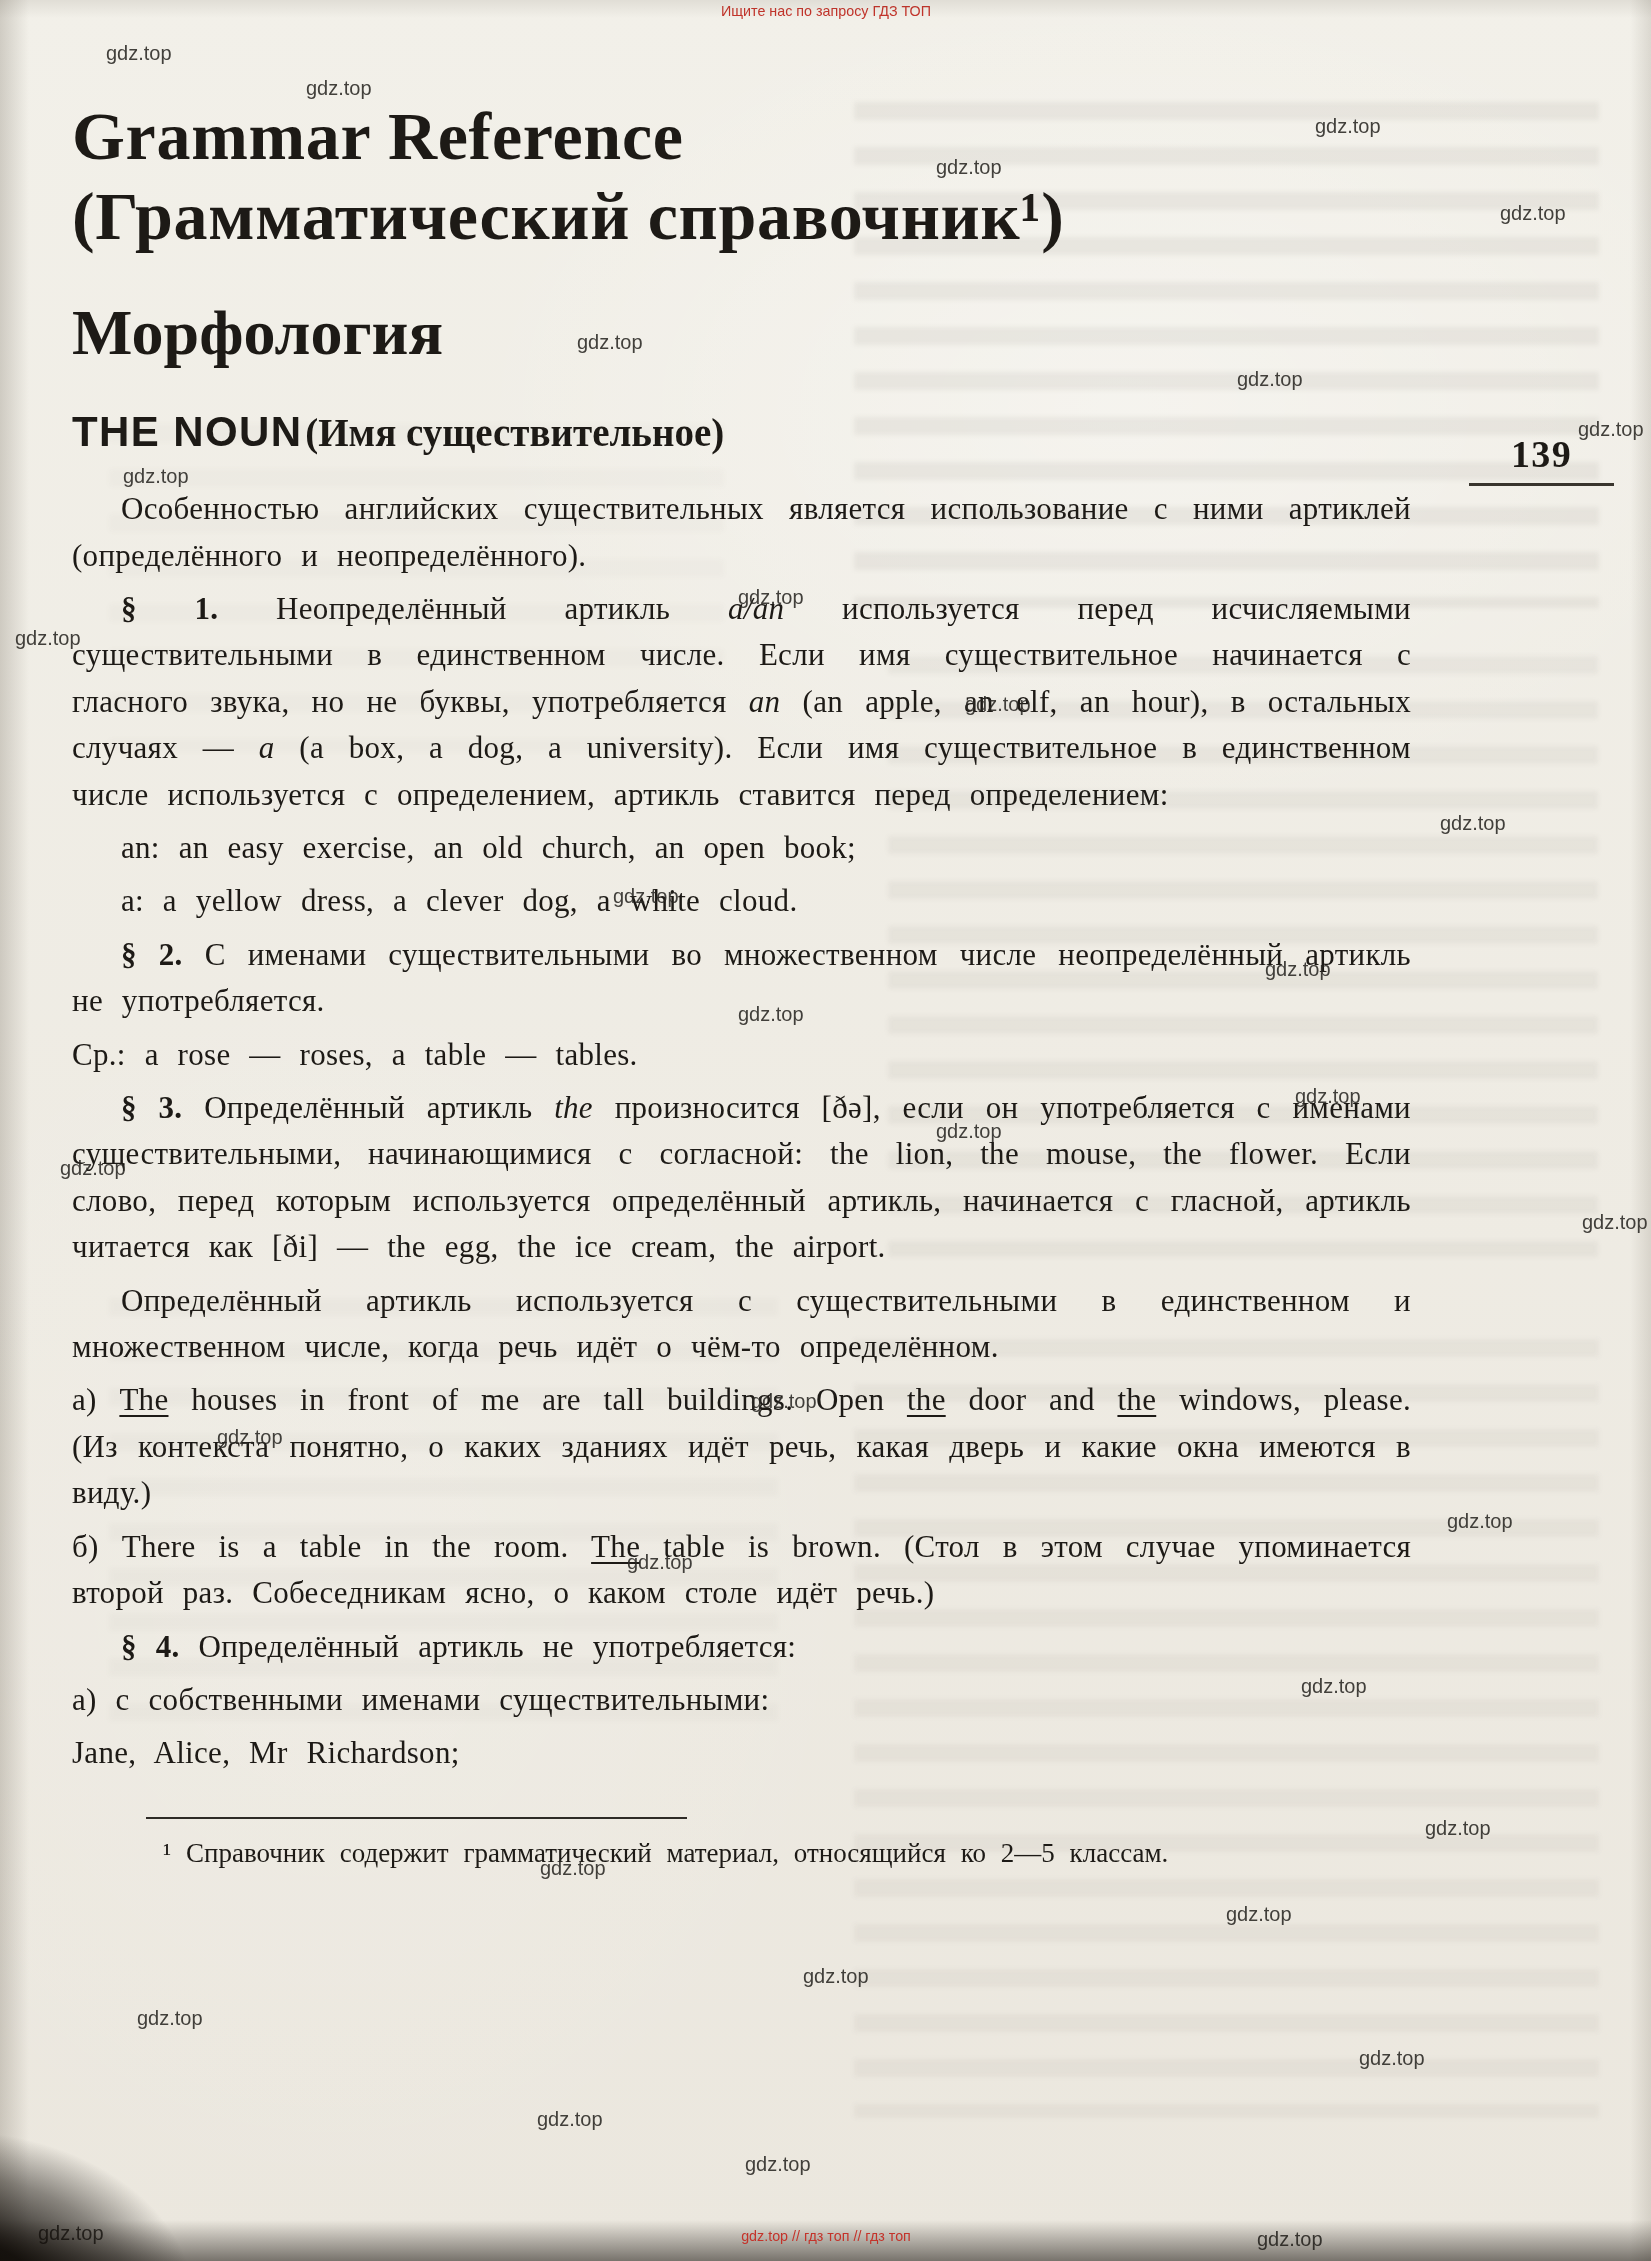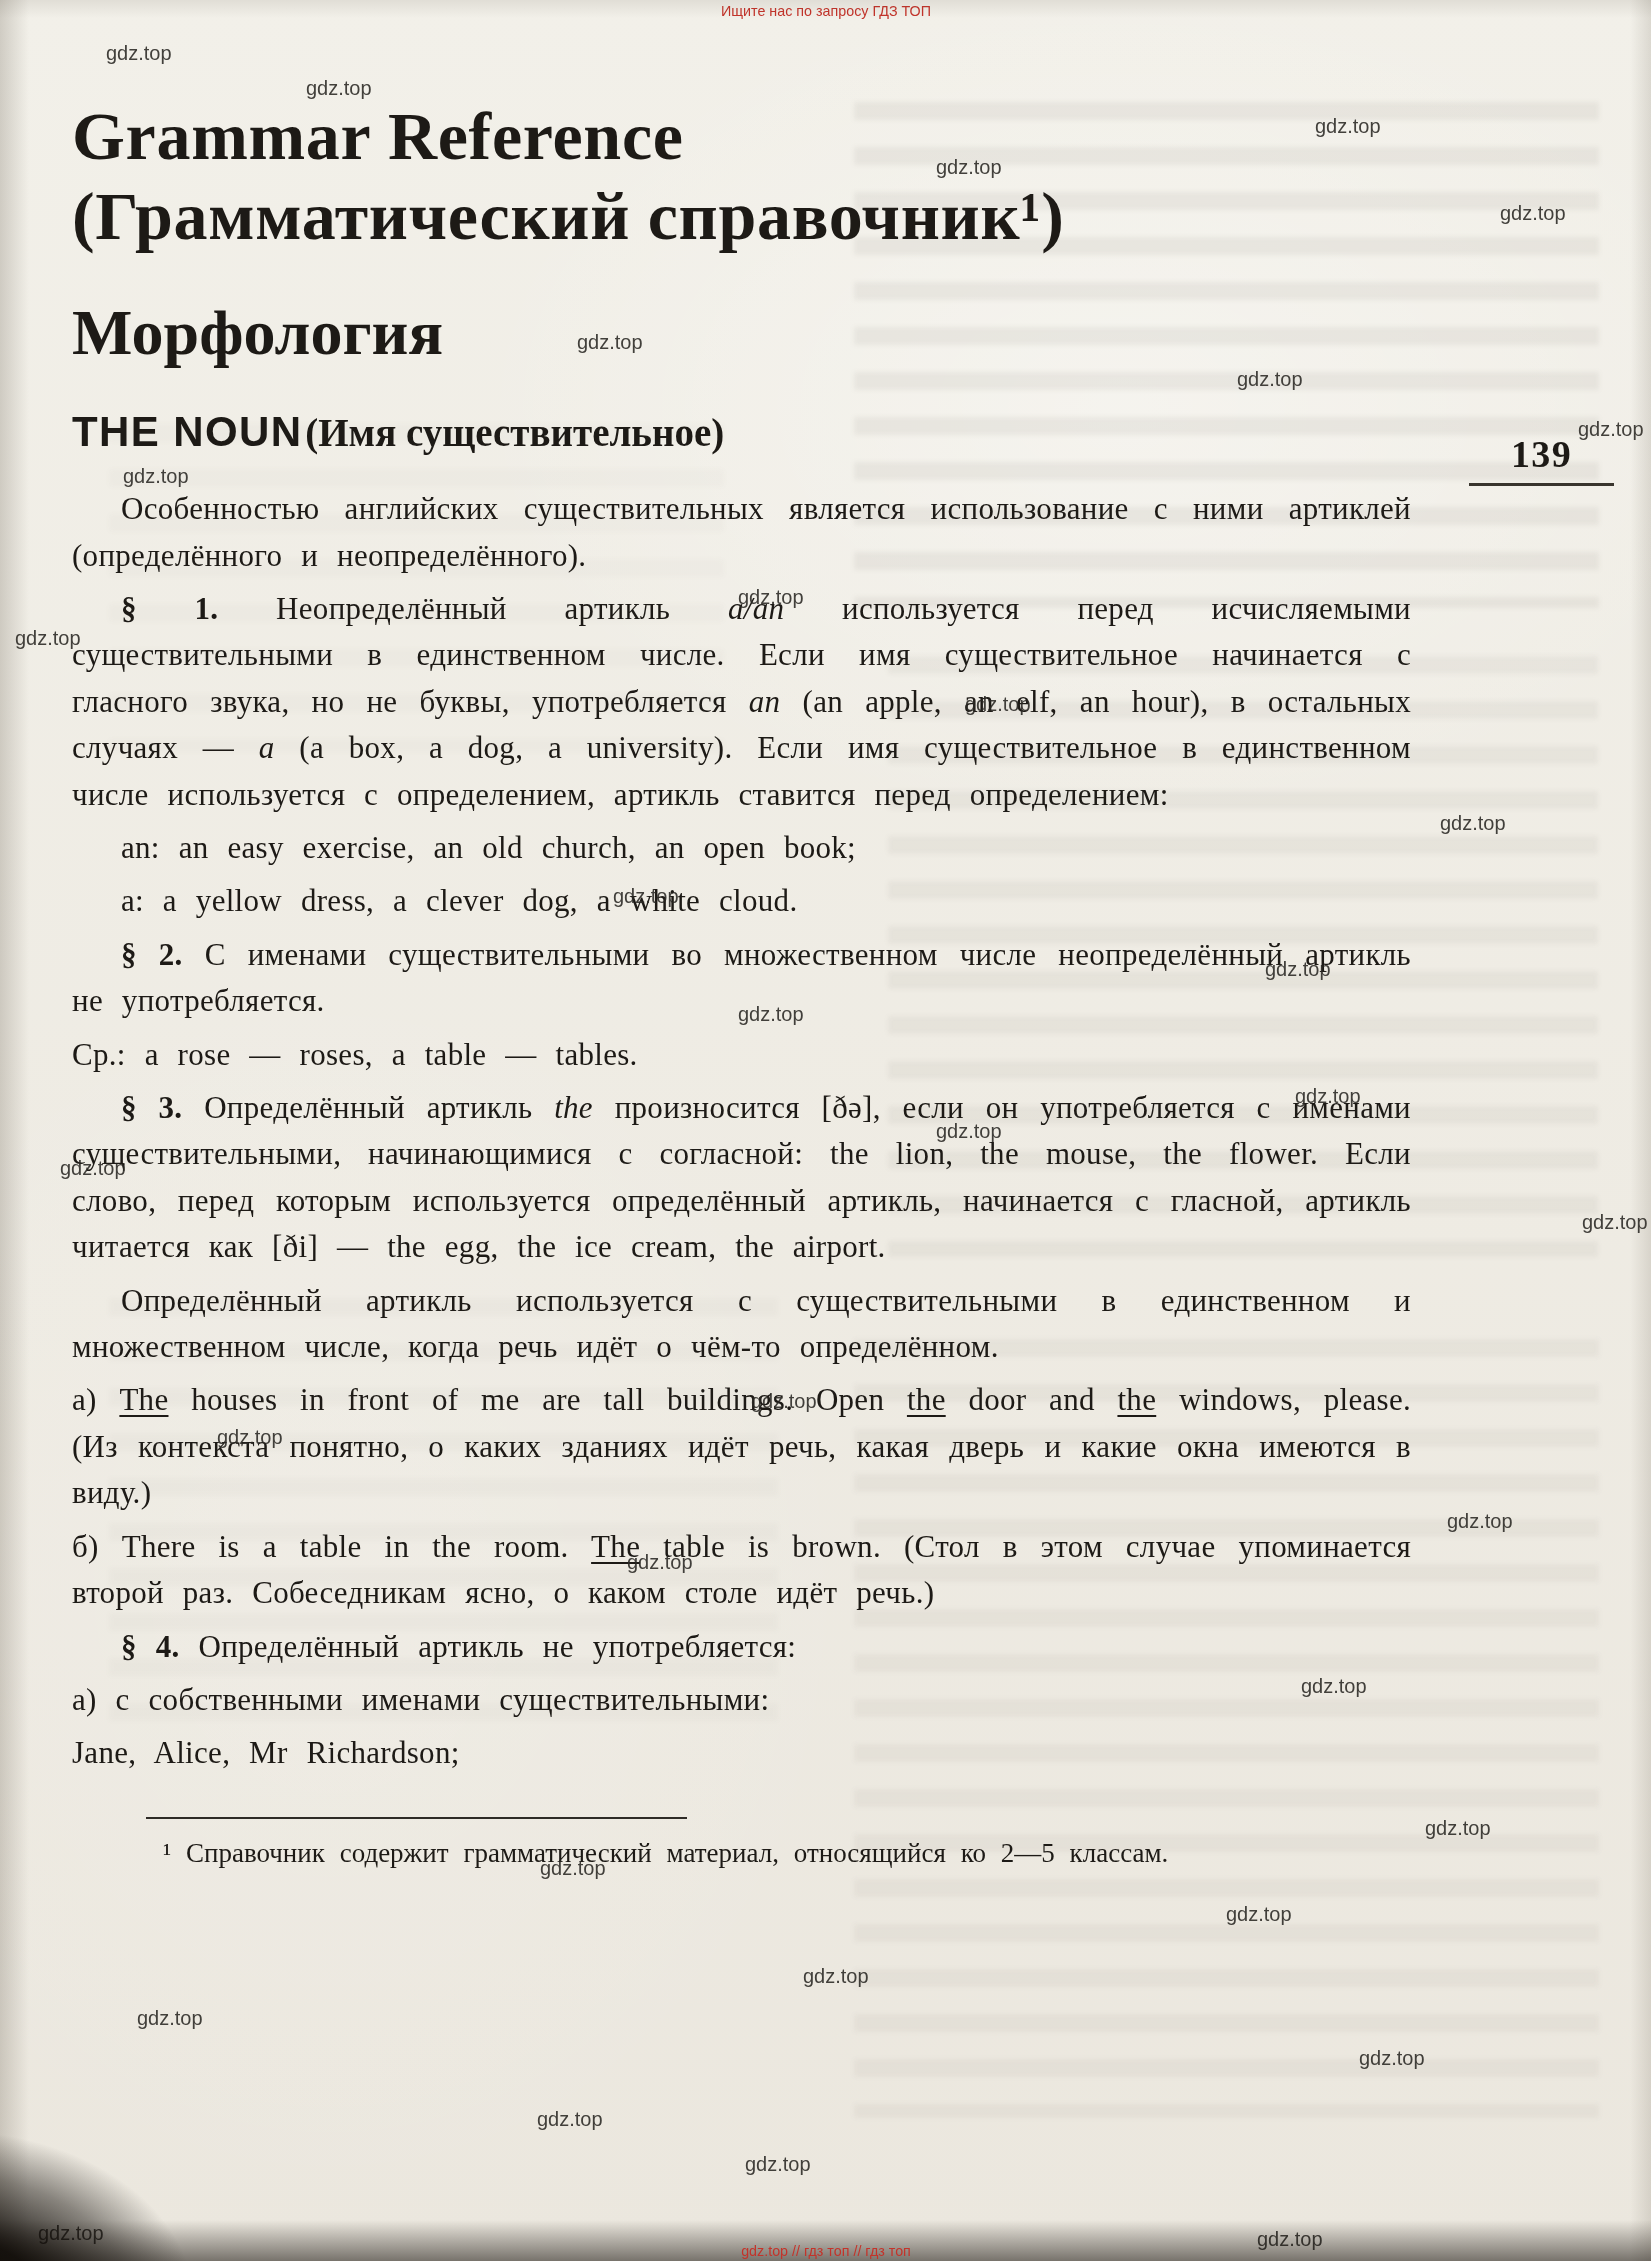--- a/index.html
+++ b/index.html
@@ -39,21 +39,21 @@
   .bleed.b3 { left:109px;  top:1298px; width:669px;  height:424px;  opacity:.22; }
   .bleed.b4 { left:854px; top:1339px; width:745px; height:779px; opacity:.40; }
   .bleed.b5 { left:109px;  top:424px;  width:615px;  height:328px;  opacity:.18; }
 
   .top-banner {
     position:absolute; top:2.7px; left:50%; transform:translateX(-50%);
     z-index:3; font-family:"Liberation Sans","DejaVu Sans",sans-serif;
     font-size:14.3px; color:var(--banner-red, #c4332a); white-space:nowrap;
   }
   .bottom-banner {
-    position:absolute; bottom:2px; left:50%; transform:translateX(-50%);
+    position:absolute; bottom:17px; left:50%; transform:translateX(-50%);
     z-index:5; font-family:"Liberation Sans","DejaVu Sans",sans-serif;
     font-size:14.3px; color:var(--banner-red, #c4332a); white-space:nowrap;
   }
 
   .wm {
     position:absolute; z-index:2; white-space:nowrap;
     font-family:"Liberation Sans","DejaVu Sans",sans-serif;
     font-size:20px; color:var(--watermark, #2a2824); opacity:.88;
   }
 

